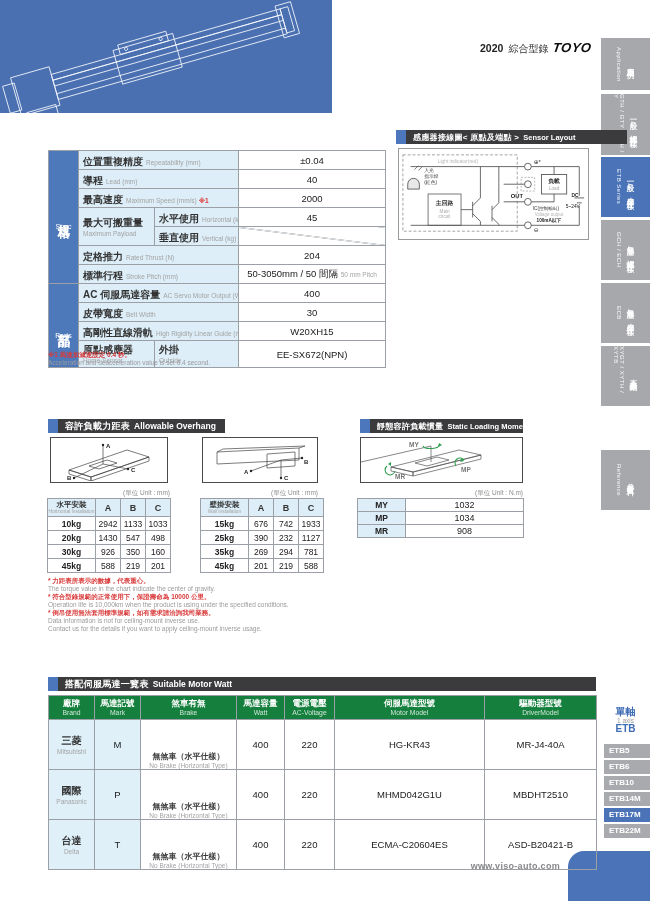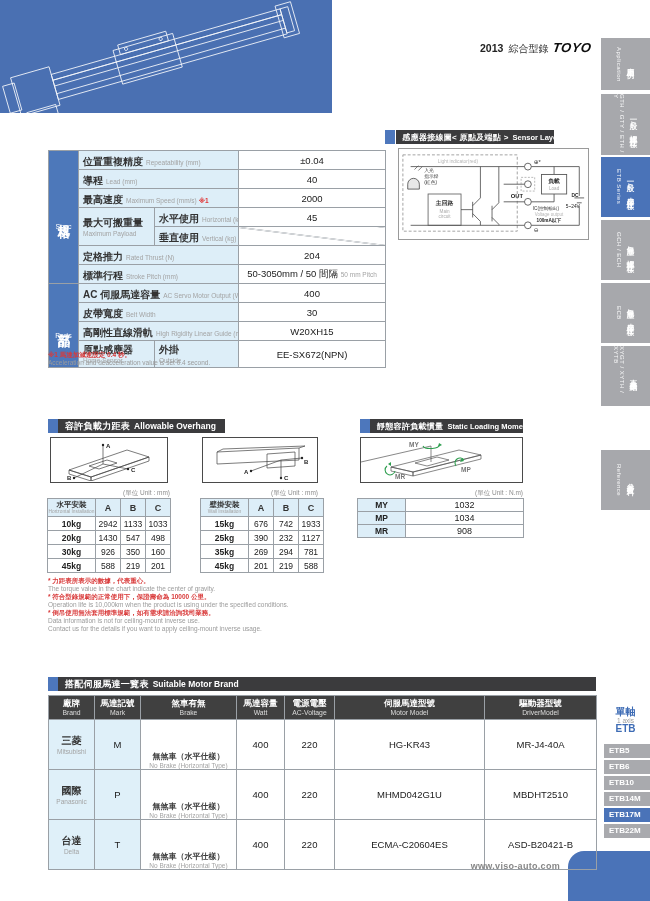--- a/index.html
+++ b/index.html
@@ -71,21 +71,21 @@
   .kg{font-size:8.5px;font-weight:bold;color:#222;}
   .num{font-size:8.5px;color:#222;}
   .mo-table{position:absolute;left:357px;top:498px;width:166px;border:1px solid #666;}
   .mo-table td{border:1px solid #9aa0a6;text-align:center;vertical-align:middle;padding:0;}
   .mo-k{background:#ddeef8;font-size:8.5px;font-weight:bold;color:#222;}
   .mo-v{font-size:9px;color:#222;}
 
   
   .mt{position:absolute;left:48px;top:695px;width:548px;border:1.5px solid #555;}
   .mt td{border:1px solid #9aa0a6;text-align:center;vertical-align:middle;padding:0;overflow:hidden;}
-  .mt .hd{background:#404040;color:#fff;}
+  .mt .hd{background:#15803d;color:#fff;}
   .mhz{font-size:8.5px;font-weight:bold;line-height:1.15;}
   .mhe{font-size:6.8px;opacity:.8;line-height:1.1;}
   .cell-lt{background:#dff0f9;}
   .bz{font-size:8px;font-weight:bold;color:#3a3a3a;line-height:1.2;margin-top:32px;}
   .be{font-size:6.5px;color:#a3a3a3;line-height:1.15;}
   .mnum{font-size:9.5px;color:#1a1a1a;}
   .mmodel{font-size:9.5px;color:#1a1a1a;}
 
   .footer-url{position:absolute;top:861px;right:90px;font-size:9px;font-weight:bold;color:#878787;letter-spacing:.3px;}
   svg text{font-family:"Liberation Sans","DejaVu Sans",sans-serif;}
@@ -112,21 +112,21 @@
         <rect x="12" y="36" width="40" height="40"></rect>
         <rect x="2" y="42" width="12" height="28"></rect>
         <rect x="18" y="74" width="30" height="26"></rect>
         <circle cx="33" cy="92" r="12"></circle>
         <circle cx="33" cy="92" r="6"></circle>
       </g>
     </svg>
   </div>
 
   <div class="catalog-line">
-    <span class="cat-year">2013</span>
+    <span class="cat-year">2020</span>
     <span class="cat-name">綜合型錄</span>
     <span class="logo">TOYO</span>
   </div>
 
   <div class="side-tab" style="top:38px;height:52px;">
     <span class="ven">Application</span>
     <span class="vzh">應用例</span>
   </div>
   <div class="side-tab" style="top:94px;height:61px;">
     <span class="ven">GTH / GTY / ETH / Y</span>
@@ -239,21 +239,21 @@
       <td class="val">EE-SX672(NPN)</td>
     </tr>
   </tbody>
     </table>
 
   <div class="foot" style="left:48px;top:351px;">
     <div class="nr" style="font-weight:bold;">※1 馬達加減速設定 0.4 秒。</div>
     <div class="ng">Acceleration and deacceleration value is set 0.4 second.</div>
   </div>
 
-  <div class="title-bar small" style="left:396px;top:130px;width:158px;justify-content:center;">
+  <div class="title-bar small" style="left:396px;top:130px;width:231px;">
     <span class="tb-zh">感應器接線圖</span>
     <span class="tb-zh">&lt; 原點及端點 &gt;</span>
     <span class="tb-en">Sensor Layout</span>
   </div>
   <div class="sensor-box">
     <svg width="189" height="90" viewBox="0 0 195 92" preserveAspectRatio="none">
       <rect x="4" y="6" width="118" height="78" fill="none" stroke="#8a8a8a" stroke-width="0.8" stroke-dasharray="3,2"></rect>
       <text x="40" y="14" font-size="5" fill="#b5b5b5">Light indicator(red)</text>
       <line x1="20" y1="22" x2="24" y2="18" stroke="#444" stroke-width="0.7"></line>
       <line x1="16" y1="21" x2="20" y2="17" stroke="#444" stroke-width="0.7"></line>
@@ -501,21 +501,21 @@
         </tr>
     <tr style="height:13px">
           <td class="mo-k">MR</td>
           <td class="mo-v">908</td>
         </tr>
   </tbody>
     </table>
 
   <div class="title-bar" style="left:48px;top:677px;width:548px;">
     <span class="tb-zh">搭配伺服馬達一覽表</span>
-    <span class="tb-en">Suitable Motor Brand</span>
+    <span class="tb-en">Suitable Motor Watt</span>
   </div>
   <table class="mt">
     <colgroup>
         <col style="width:46px">
         <col style="width:46px">
         <col style="width:96px">
         <col style="width:48px">
         <col style="width:50px">
         <col style="width:150px">
         <col style="width:112px">

